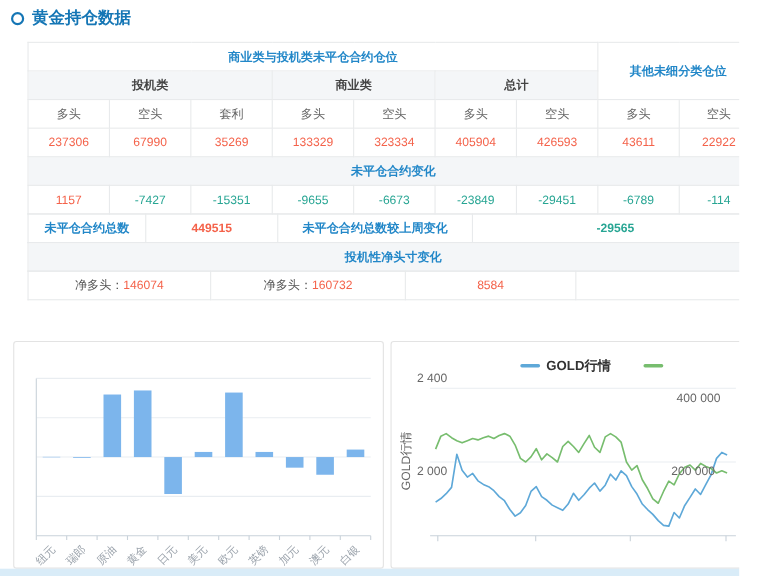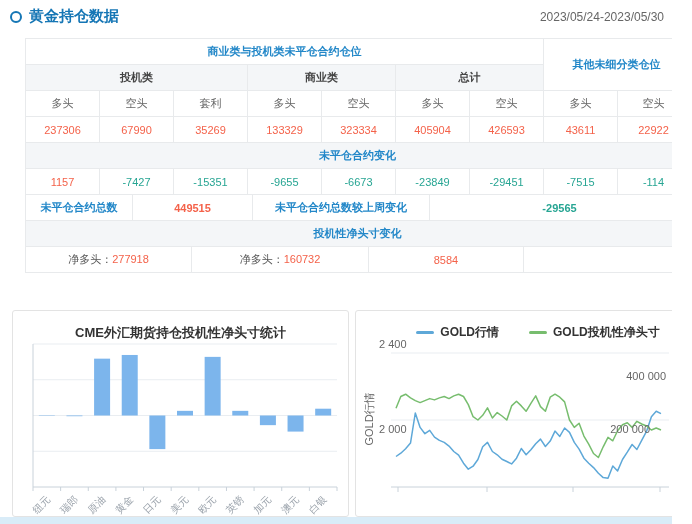--- a/index.html
+++ b/index.html
@@ -34,37 +34,36 @@
   .panel svg{position:absolute;left:0;top:0;}
   .chart-title{position:absolute;top:13px;left:0;width:100%;text-align:center;
                font-size:13px;font-weight:bold;color:#333;}
   .legend{position:absolute;top:13px;left:0;width:100%;display:flex;justify-content:center;
           gap:30px;align-items:center;}
   .legend-item{display:flex;align-items:center;gap:6px;font-size:12px;font-weight:bold;color:#333;cursor:pointer;}
   .dash{width:18px;height:3px;border-radius:2px;display:inline-block;}
   .tick{position:absolute;font-size:11px;color:#666;}
   .tl1{left:23px;top:27px;}
   .tl2{left:23px;top:112px;}
-  .tr1{left:248px;top:59px;width:62px;text-align:right;}
+  .tr1{left:248px;top:45px;width:62px;text-align:center;}
   .tr2{left:232px;top:112px;width:62px;text-align:right;}
   .axis-title{position:absolute;left:13px;top:108px;transform:translate(-50%,-50%) rotate(-90deg);
               font-size:11px;color:#666;white-space:nowrap;}
   .bottom-strip{position:absolute;left:0;top:517px;width:692px;height:7px;background:#d9ecf8;}
 </style>
 </head>
 <body>
 
 <div id="root">
 
   <div class="page-header">
     <div class="title-wrap">
       <span class="bullet"></span>
       <span class="page-title">黄金持仓数据</span>
     </div>
-    <span class="date-range">2023/05/24-2023/05/30</span>
   </div>
 
   <div class="tbl-wrap">
 
     <table>
       <colgroup>
           <col style="width:74px">
           <col style="width:74px">
           <col style="width:74px">
           <col style="width:74px">
@@ -110,21 +109,21 @@
         <td colspan="9" class="gray-bg hblue">未平仓合约变化</td>
       </tr>
       <tr>
         <td class="orange">1157</td>
         <td class="teal">-7427</td>
         <td class="teal">-15351</td>
         <td class="teal">-9655</td>
         <td class="teal">-6673</td>
         <td class="teal">-23849</td>
         <td class="teal">-29451</td>
-        <td class="teal">-7515</td>
+        <td class="teal">-6789</td>
         <td class="teal">-114</td>
       </tr>
     </tbody>
       </table>
 
     <table>
       <colgroup>
           <col style="width:107px">
           <col style="width:120px">
           <col style="width:177px">
@@ -149,21 +148,21 @@
       </table>
     <table>
       <colgroup>
           <col style="width:166px">
           <col style="width:177px">
           <col style="width:155px">
           <col>
         </colgroup>
       <tbody>
       <tr>
-        <td><span class="lbl">净多头：</span><span class="orange">277918</span></td>
+        <td><span class="lbl">净多头：</span><span class="orange">146074</span></td>
         <td><span class="lbl">净多头：</span><span class="orange">160732</span></td>
         <td class="orange">8584</td>
         <td></td>
       </tr>
     </tbody>
       </table>
   </div>
 
   <div class="panel" id="left-panel">
     <svg id="bar-svg" width="335" height="205">
@@ -201,21 +200,20 @@
         <rect x="246.9090909090909" y="104.5" width="16" height="9.6525" fill="#7cb5ec"></rect>
         <line x1="268.72727272727275" y1="176" x2="268.72727272727275" y2="180" stroke="#c9d2da"></line>
         <text x="258.9090909090909" y="189" fill="#99a1aa" font-size="10" text-anchor="end" transform="rotate(-45 258.9090909090909 189)">加元</text>
         <rect x="274.54545454545456" y="104.5" width="16" height="16.087500000000002" fill="#7cb5ec"></rect>
         <line x1="296.3636363636364" y1="176" x2="296.3636363636364" y2="180" stroke="#c9d2da"></line>
         <text x="286.54545454545456" y="189" fill="#99a1aa" font-size="10" text-anchor="end" transform="rotate(-45 286.54545454545456 189)">澳元</text>
         <rect x="302.1818181818182" y="97.7075" width="16" height="6.7925" fill="#7cb5ec"></rect>
         <line x1="324" y1="176" x2="324" y2="180" stroke="#c9d2da"></line>
         <text x="314.1818181818182" y="189" fill="#99a1aa" font-size="10" text-anchor="end" transform="rotate(-45 314.1818181818182 189)">白银</text>
       </svg>
-    <div class="chart-title">CME外汇期货持仓投机性净头寸统计</div>
   </div>
 
   <div class="panel" id="right-panel">
     <svg id="line-svg" width="335" height="205">
         <line x1="35" y1="42" x2="313" y2="42" stroke="#e9edf1"></line>
         <line x1="35" y1="109" x2="313" y2="109" stroke="#e9edf1"></line>
         <line x1="35" y1="176" x2="313" y2="176" stroke="#c9d2da"></line>
         <line x1="42" y1="176" x2="42" y2="181" stroke="#c9d2da"></line>
         <line x1="131" y1="176" x2="131" y2="181" stroke="#c9d2da"></line>
         <line x1="217" y1="176" x2="217" y2="181" stroke="#c9d2da"></line>
@@ -223,21 +221,20 @@
         <path d="M40.0 145.5L44.8 142.2L49.6 137.8L54.5 132.1L59.3 102.0L64.1 116.4L68.9 122.7L73.7 119.4L78.5 126.1L83.4 129.4L88.2 131.4L93.0 135.1L97.8 140.5L102.6 144.2L107.5 152.2L112.3 158.2L117.1 155.2L121.9 148.5L126.7 135.8L131.5 131.4L136.4 140.5L141.2 143.8L146.0 148.2L150.8 150.5L155.6 152.9L160.5 147.2L165.3 137.5L170.1 143.8L174.9 138.8L179.7 132.8L184.5 128.1L189.4 135.5L194.2 130.1L199.0 120.1L203.8 125.4L208.6 117.0L213.5 121.4L218.3 131.4L223.1 138.1L227.9 147.2L232.7 152.2L237.5 156.6L242.4 162.3L247.2 166.6L252.0 167.3L256.8 154.9L261.6 159.9L266.5 148.5L271.3 141.2L276.1 133.5L280.9 138.5L285.7 129.4L290.5 120.4L295.4 105.7L300.2 100.3L305.0 102.6" fill="none" stroke="#5ea8d8" stroke-width="1.5" stroke-linejoin="round"></path>
         <path d="M40.0 97.3L44.8 85.5L49.6 83.2L54.5 86.9L59.3 89.6L64.1 91.6L68.9 89.6L73.7 87.6L78.5 88.9L83.4 86.9L88.2 85.5L93.0 87.6L97.8 84.9L102.6 83.2L107.5 85.5L112.3 93.6L117.1 105.7L121.9 109.0L126.7 104.3L131.5 96.9L136.4 107.0L141.2 101.6L146.0 105.0L150.8 109.0L155.6 94.9L160.5 90.2L165.3 94.9L170.1 100.3L174.9 92.3L179.7 84.9L184.5 95.6L189.4 100.3L194.2 86.2L199.0 83.2L203.8 86.2L208.6 90.9L213.5 109.0L218.3 116.4L223.1 112.3L227.9 125.1L232.7 133.1L237.5 142.5L242.4 146.5L247.2 135.8L252.0 126.4L256.8 129.8L261.6 119.7L266.5 113.7L271.3 111.7L276.1 116.4L280.9 110.3L285.7 113.0L290.5 115.0L295.4 119.0L300.2 117.0L305.0 119.0" fill="none" stroke="#77bd6e" stroke-width="1.5" stroke-linejoin="round"></path>
       </svg>
     <div class="legend">
       <span class="legend-item">
         <span class="dash" id="legend-dash-0" style="background: rgb(94, 168, 216);"></span>
         <span>GOLD行情</span>
       </span>
       <span class="legend-item">
         <span class="dash" id="legend-dash-1" style="background: rgb(119, 189, 110);"></span>
-        <span>GOLD投机性净头寸</span>
       </span>
     </div>
     <span class="tick tl1">2 400</span>
     <span class="tick tl2">2 000</span>
     <span class="tick tr1">400 000</span>
     <span class="tick tr2">200 000</span>
     <span class="axis-title">GOLD行情</span>
   </div>
 
   <div class="bottom-strip"></div>

